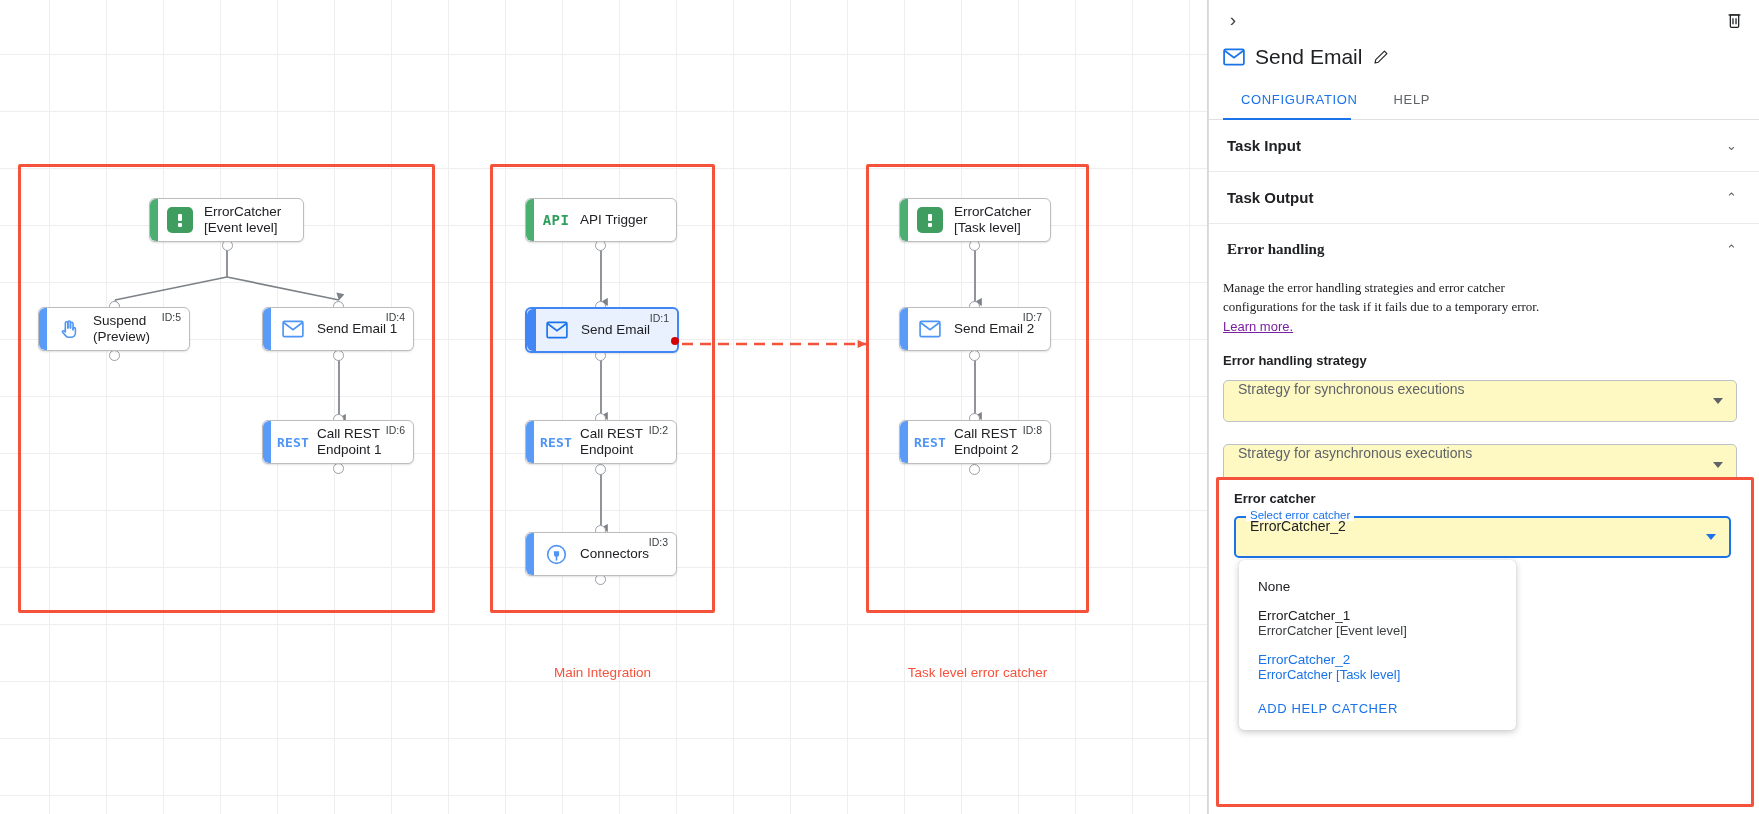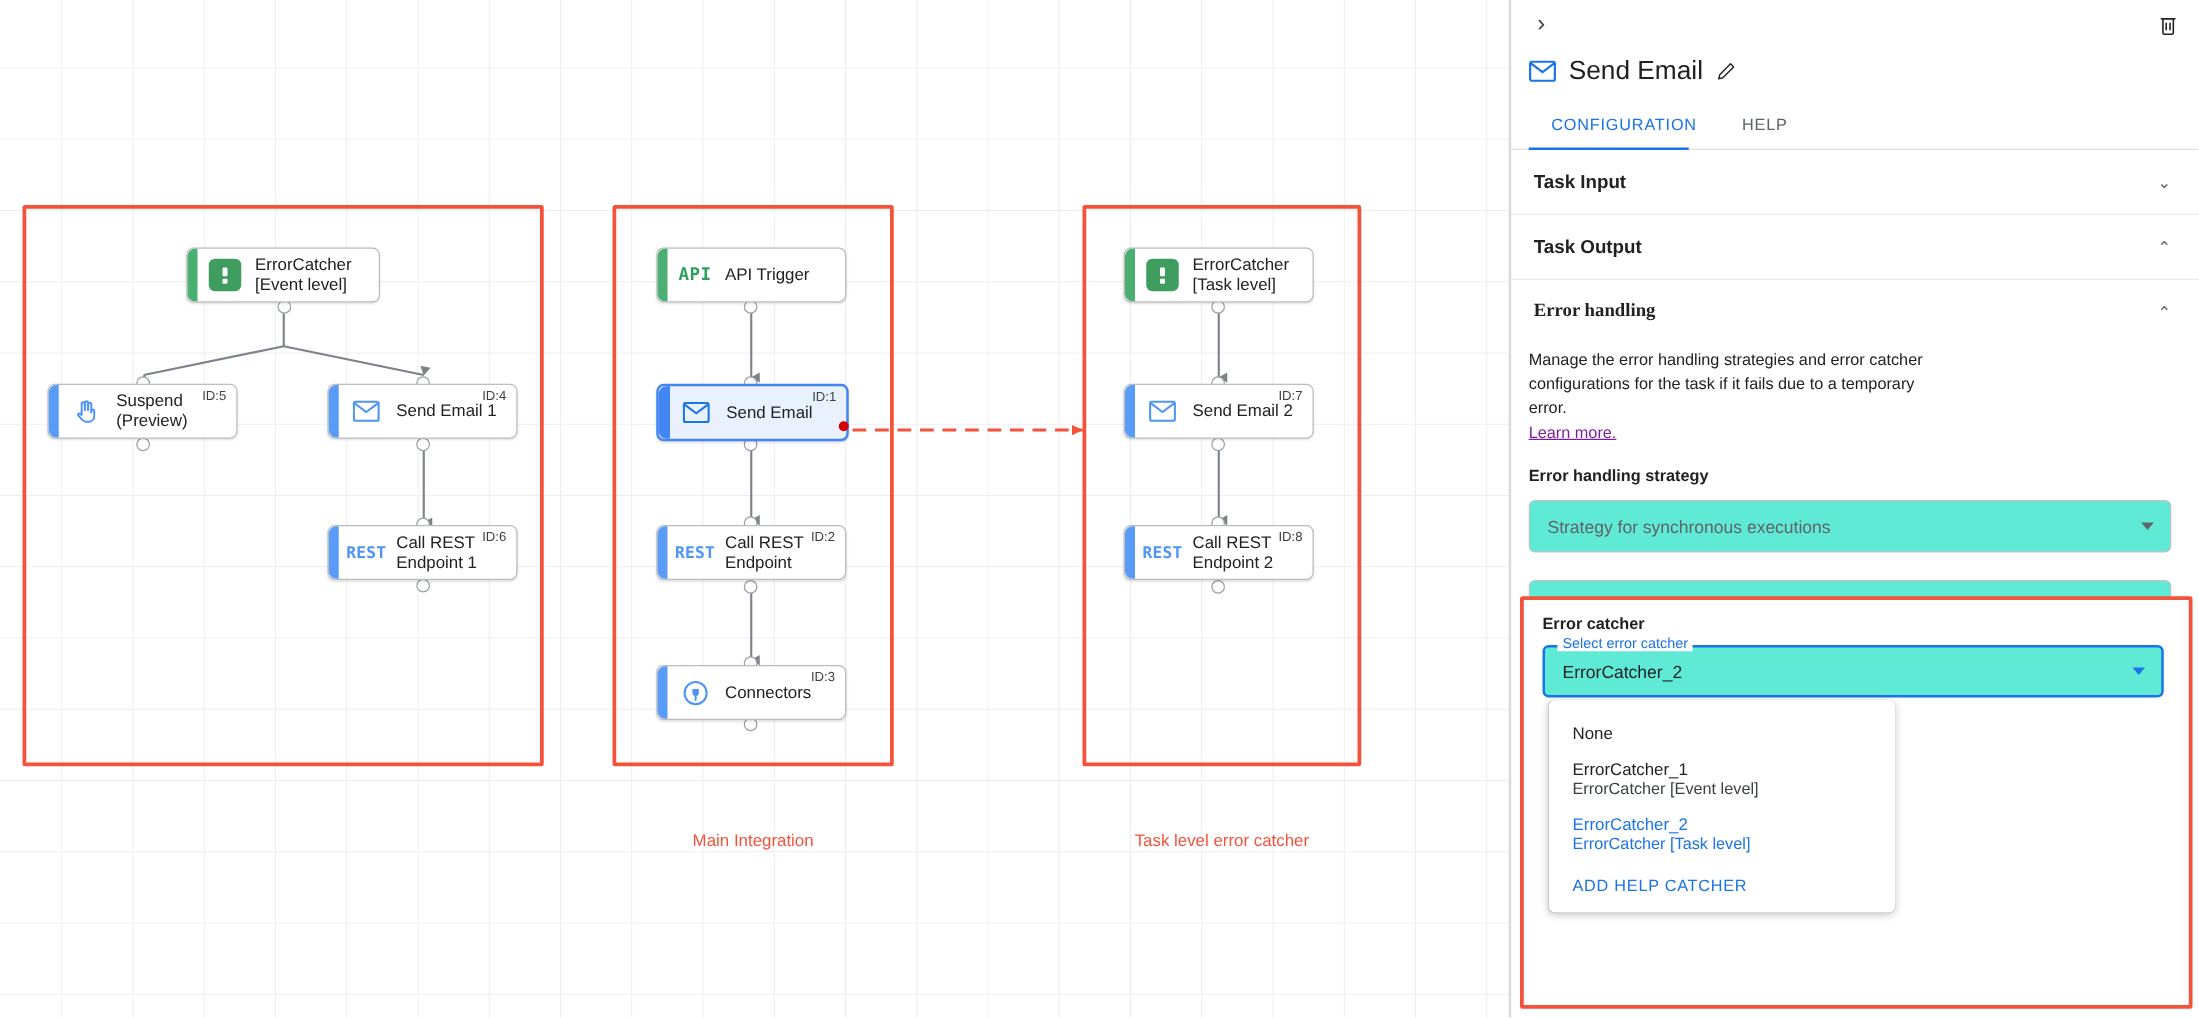--- a/index.html
+++ b/index.html
@@ -151,28 +151,28 @@
   .section {
     position:relative; border-bottom:1px solid #e8eaed;
     padding:17px 22px 17px 18px;
     display:flex; align-items:center; justify-content:space-between;
     cursor:pointer;
   }
   .section h3 { font-size:15px; font-weight:bold; color:#202124; }
   .caret { color:#5f6368; font-size:13px; }
 
   .section-body { padding:4px 22px 0 14px; }
-  .desc { font-size:13px; line-height:1.45; color:#202124; max-width:330px;}
+  .desc { font-size:13px; line-height:1.45; color:#202124; max-width:330px;font-family:Liberation Serif, serif;}
   .learn { color:#7b1fa2; text-decoration:underline; font-size:13px; cursor:pointer; }
   .lbl { font-size:13px; font-weight:bold; color:#202124; margin:18px 0 12px 0; }
 
   .sel {
     position:relative; height:42px; border:1px solid #bdc1c6; border-radius:5px;
-    display:flex; align-items:center; padding:0 14px; margin-bottom:22px;
-    font-size:14px; color:#5f6368; cursor:pointer; background:#5eead4;
+    display:flex; padding:0 14px; margin-bottom:22px;
+    font-size:14px; color:#5f6368; cursor:pointer; background:#fef9c3;
   }
   .sel .arrow {
     position:absolute; right:13px; top:50%; transform:translateY(-50%);
     width:0;height:0;border-left:5px solid transparent;border-right:5px solid transparent;
     border-top:6px solid #5f6368;
   }
 
   
   #ec-block {
     position:absolute; left:7px; top:477px; width:538px; height:330px;

